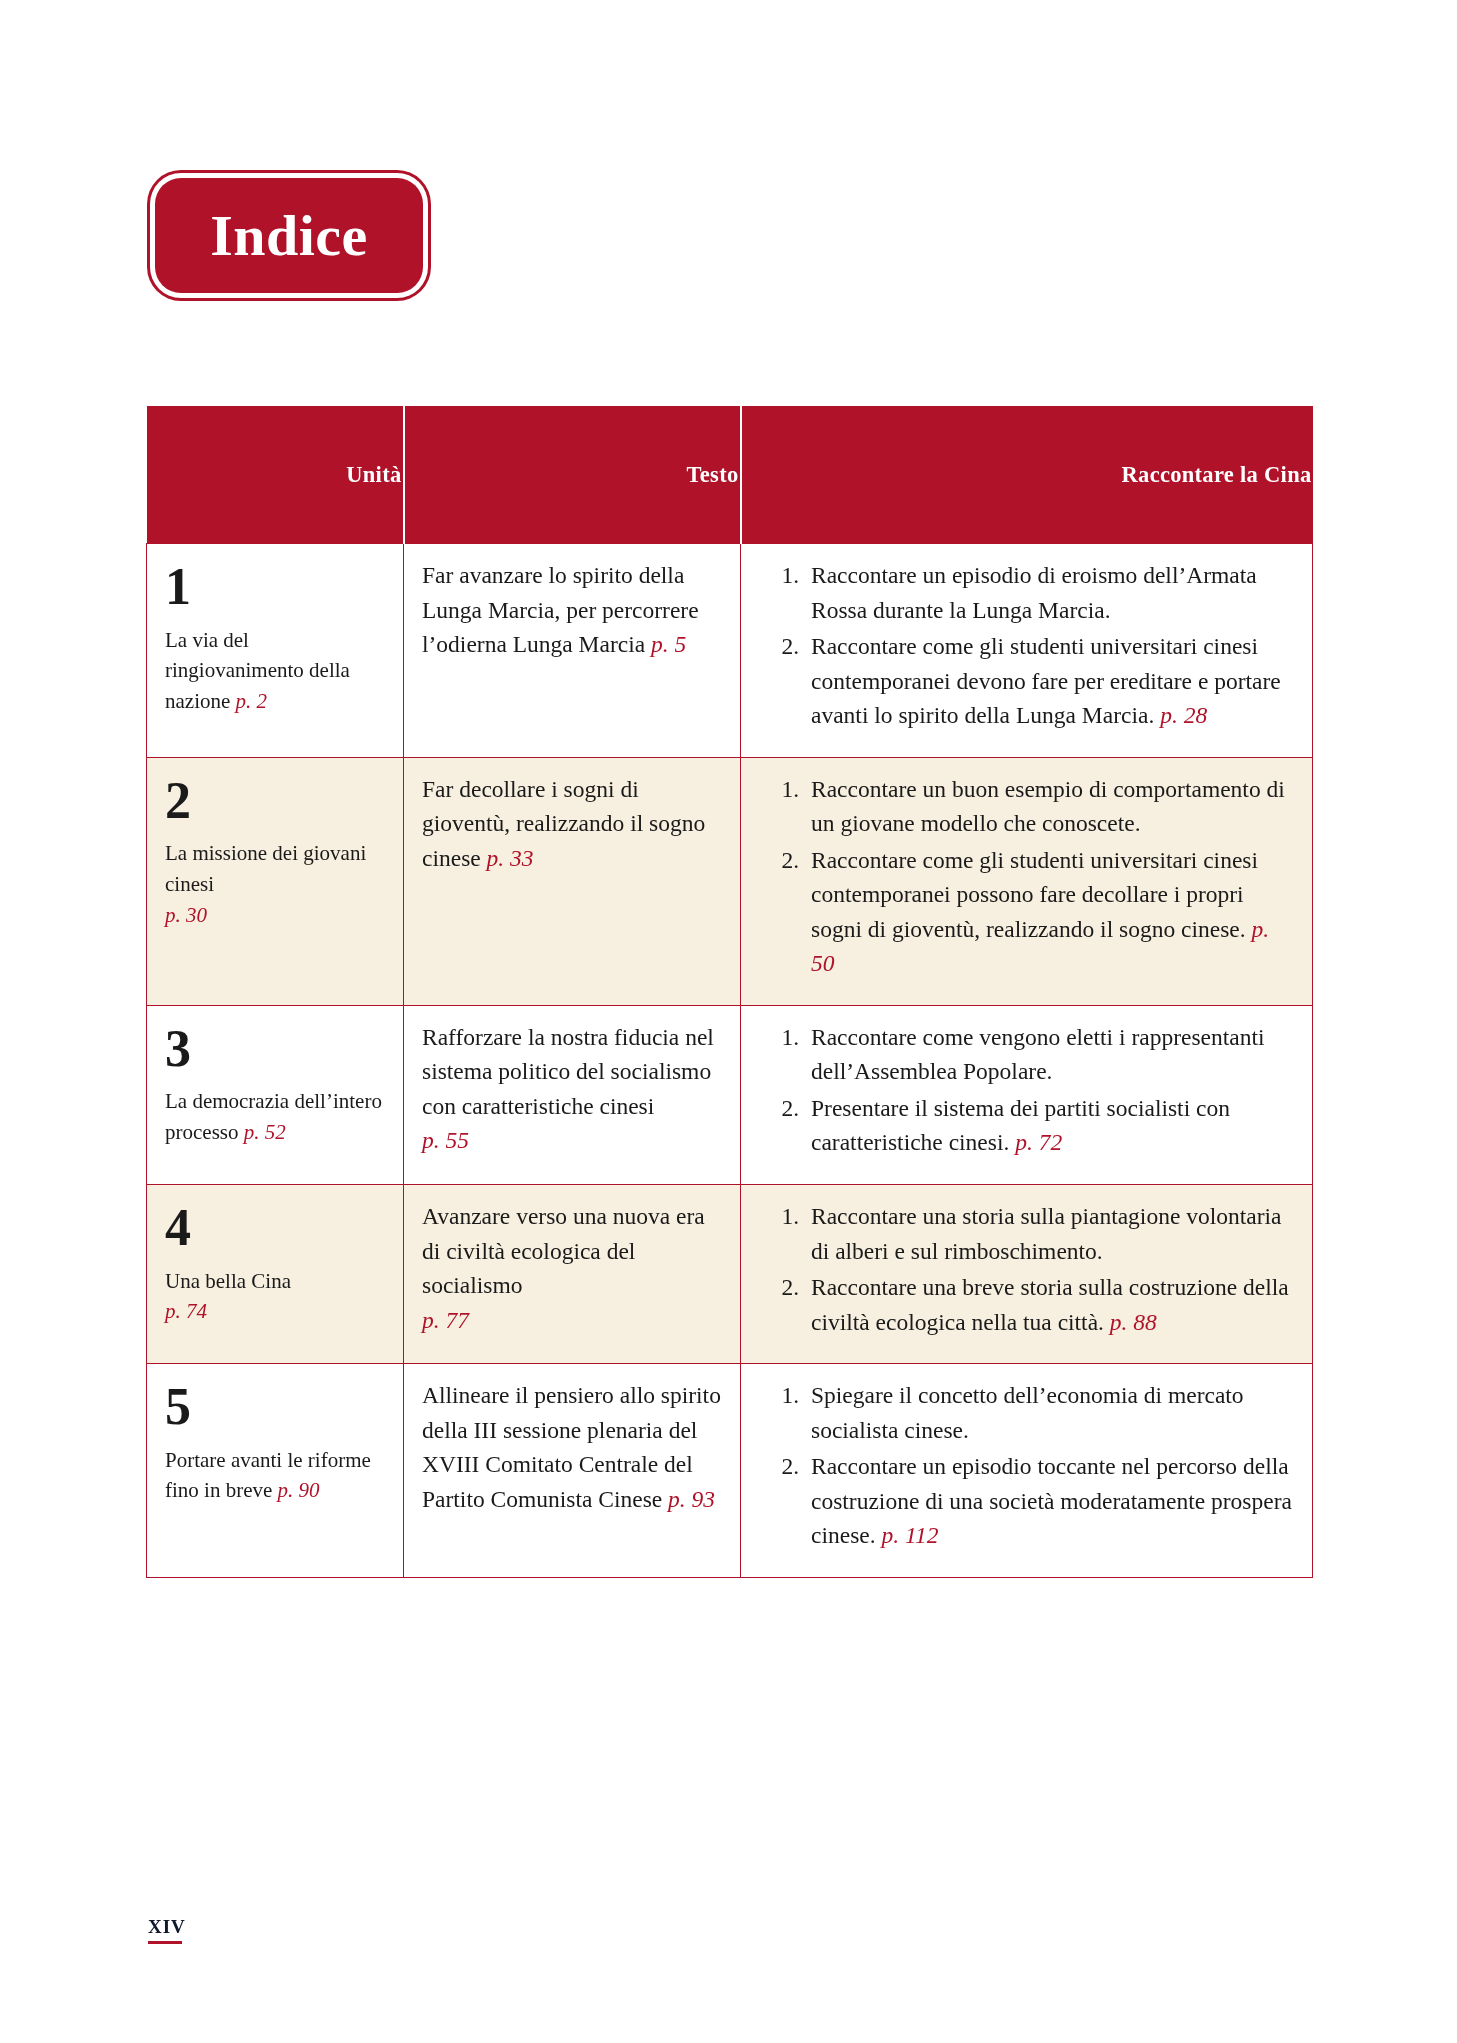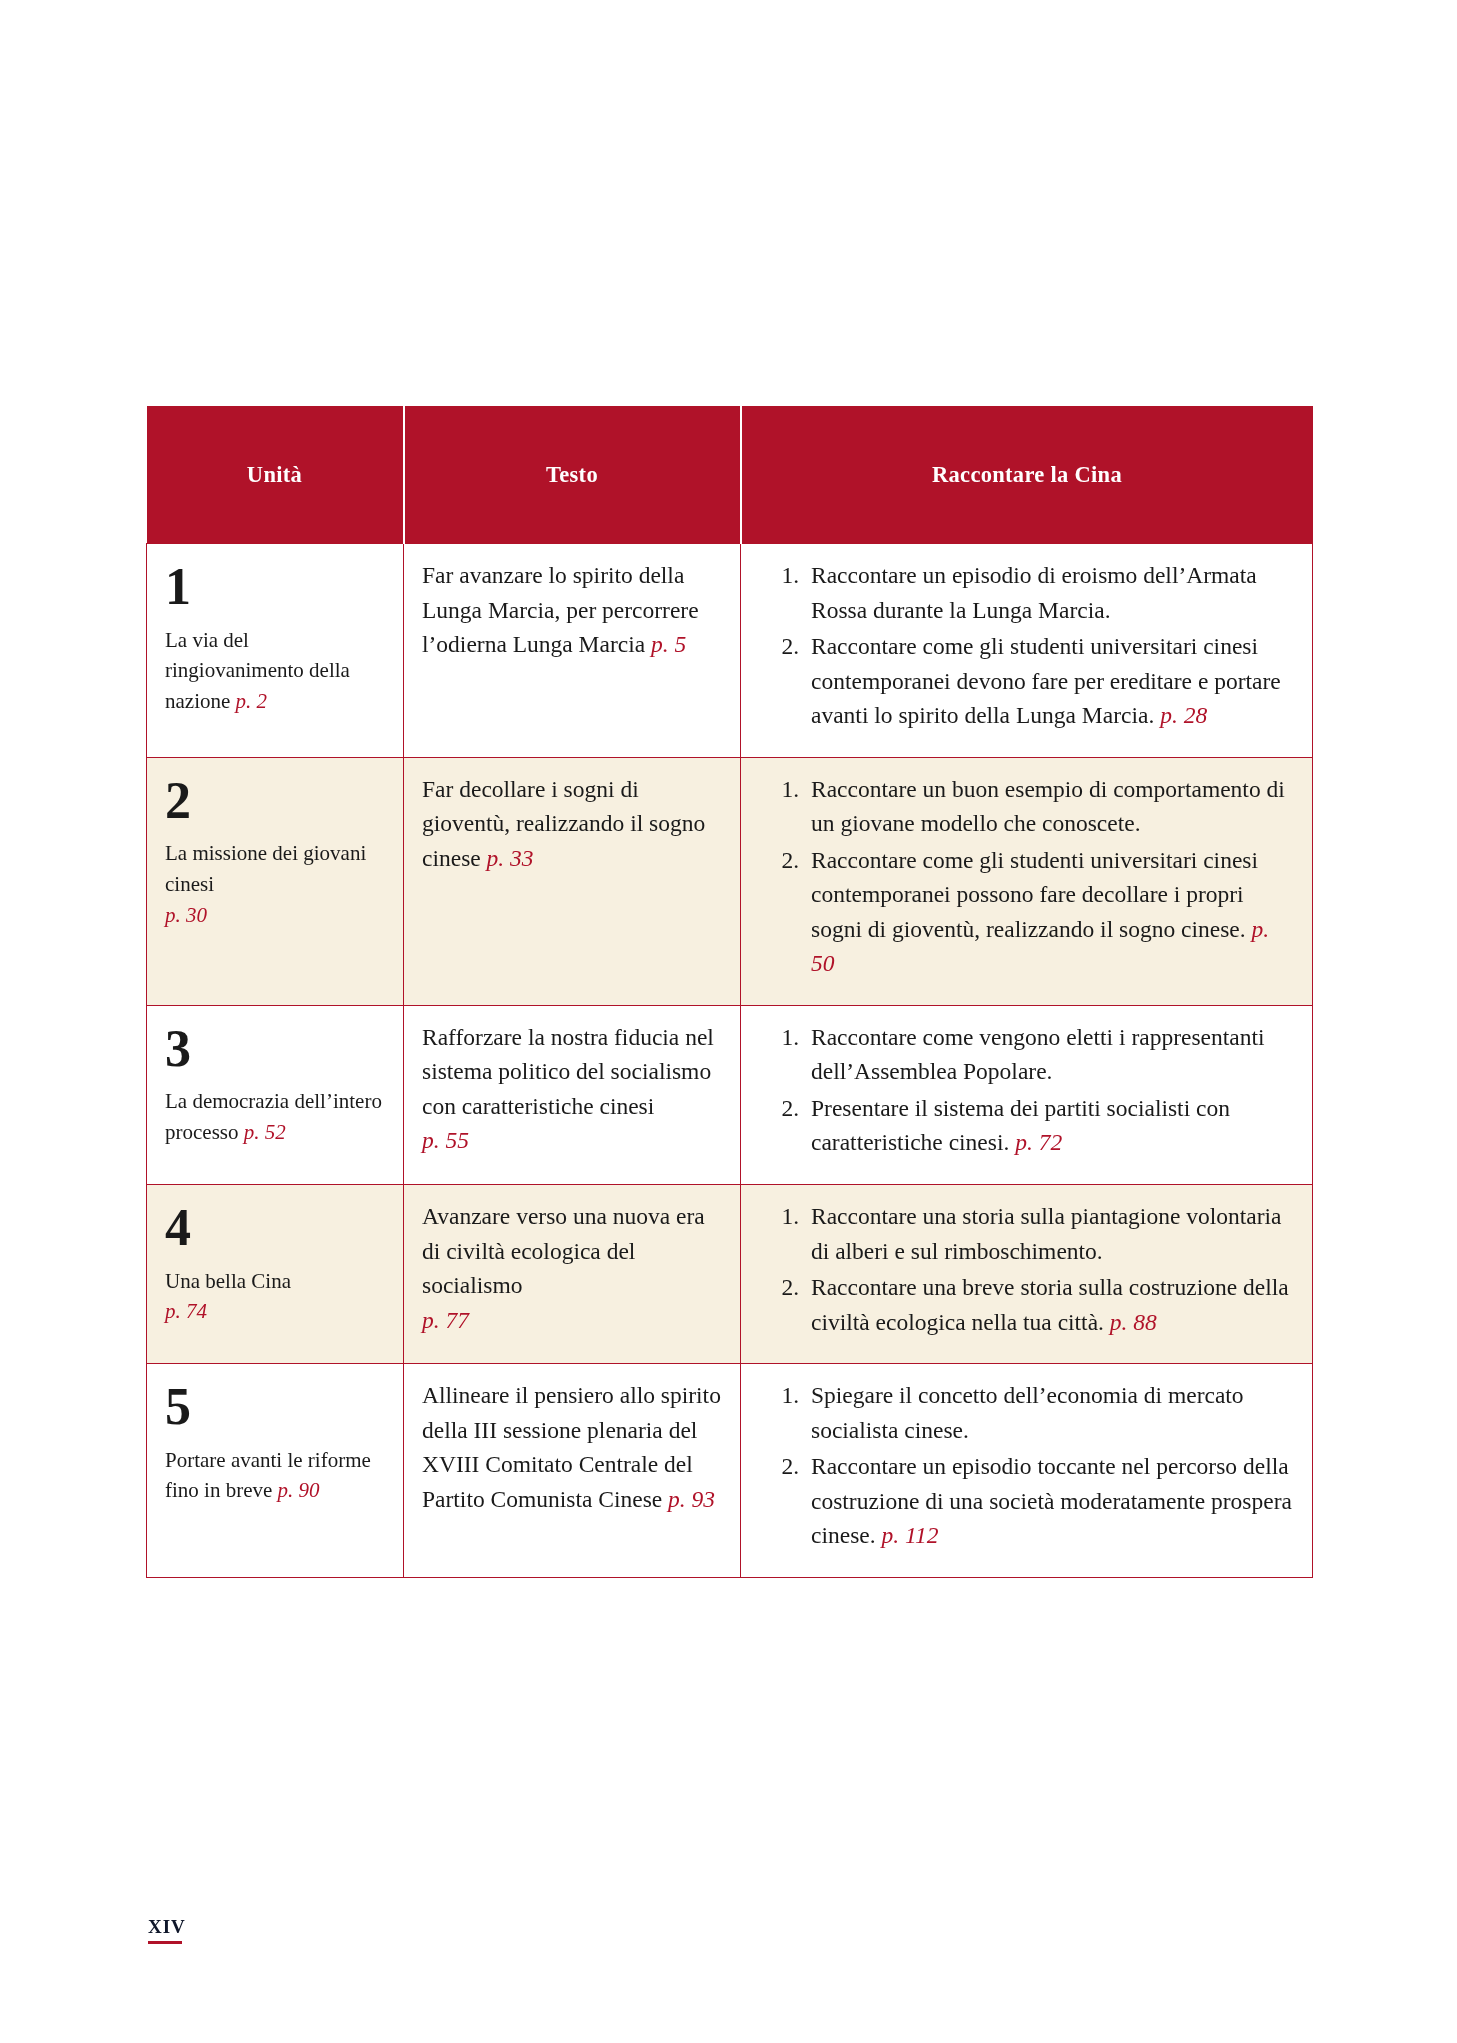--- a/index.html
+++ b/index.html
@@ -55,21 +55,21 @@
   .toc-table col.c2 { width: 337px; }
   .toc-table col.c3 { width: 572px; }
 
   .toc-table thead th {
     background: #b01229;
     color: #ffffff;
     font-size: 22.5px;
     font-weight: bold;
     height: 135px;
     vertical-align: middle;
-    text-align: center;
+    text-align: right;
     letter-spacing: 0.3px;
     border-right: 2px solid #ffffff;
   }
   .toc-table thead th:last-child { border-right: none; }
 
   .toc-table td {
     border: 1.6px solid #b01229;
     vertical-align: top;
     padding: 14px 18px 22px 18px;
     font-size: 23.5px;
@@ -120,20 +120,23 @@
     width: 34px;
     height: 2.5px;
     background: #b01229;
   }
 </style>
 </head>
 <body>
 
 <div class="page">
 
+  <div class="title-badge">
+    <span>Indice</span>
+  </div>
 
   <table class="toc-table">
     <colgroup>
       <col class="c1">
         <col class="c2">
         <col class="c3">
     </colgroup>
     <thead>
       <tr>
         <th>Unità</th>

